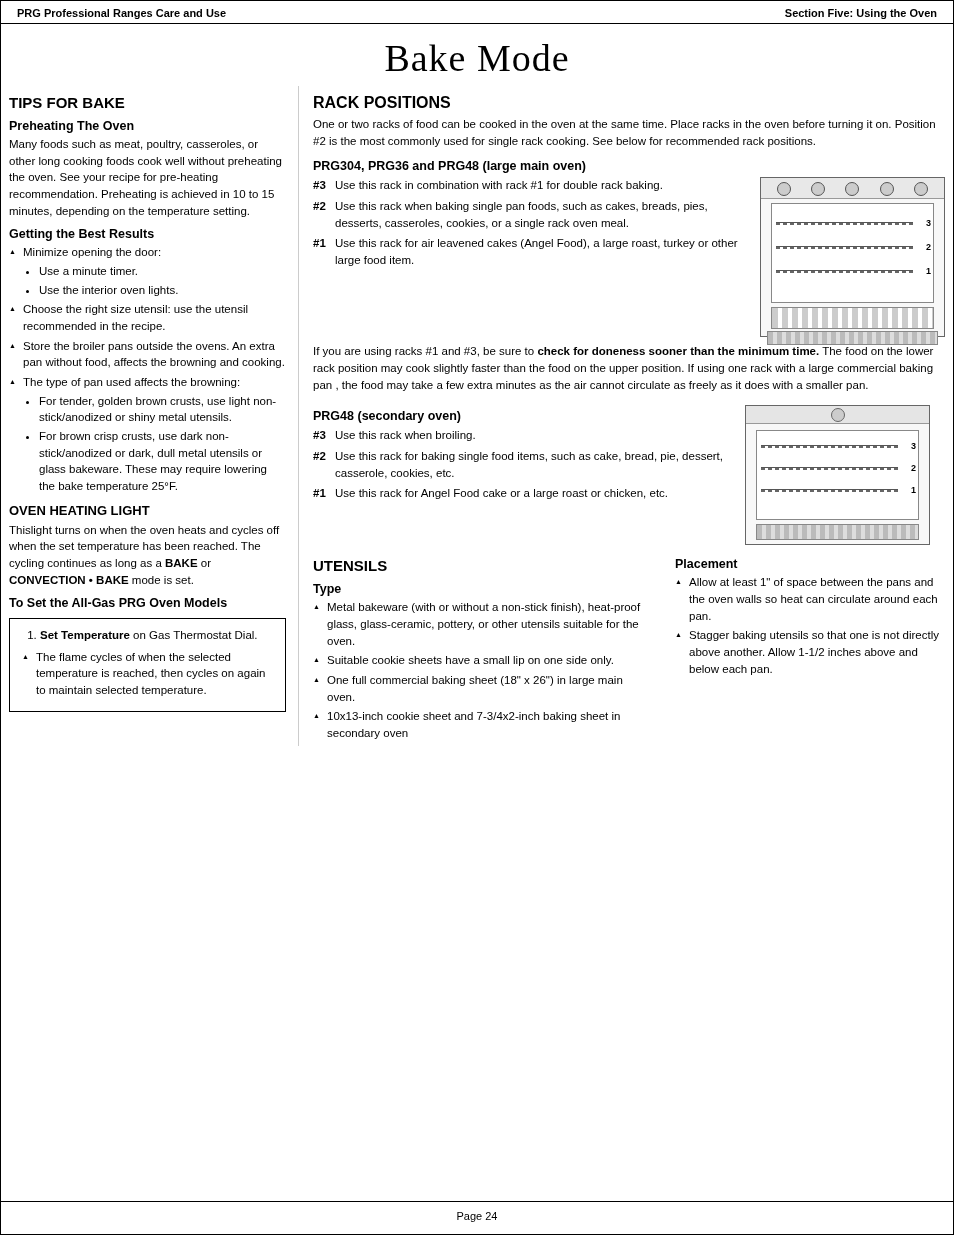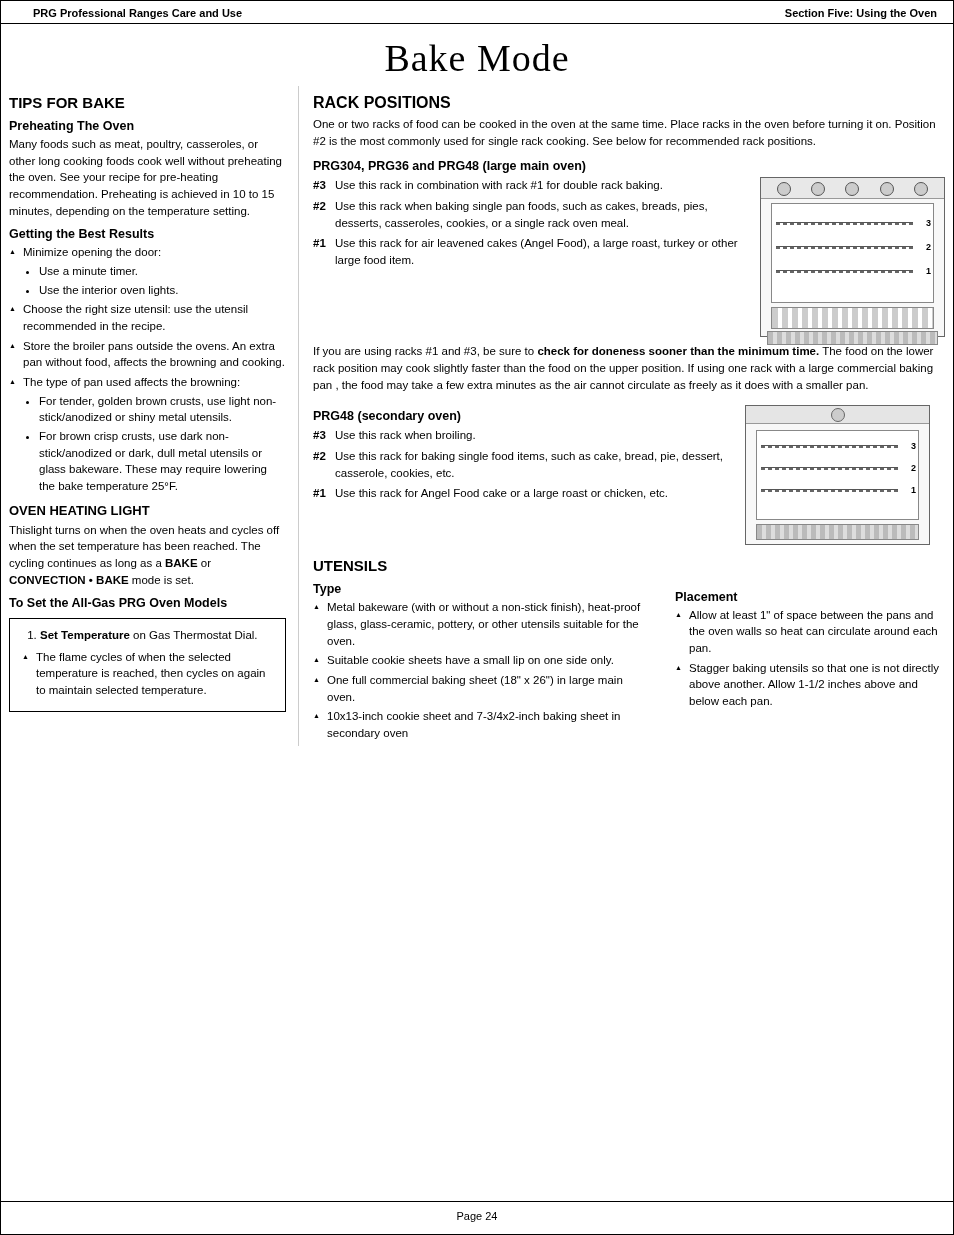--- a/index.html
+++ b/index.html
@@ -14,21 +14,21 @@
     .page-wrapper {
       width: 954px;
       min-height: 1235px;
       padding: 0;
       position: relative;
       border: 1px solid #000;
     }
     .page-header {
       display: flex;
       justify-content: space-between;
-      padding: 6px 16px 4px 32px;
+      padding: 6px 16px 4px 16px;
       border-bottom: 1px solid #000;
       font-size: 11px;
       font-weight: bold;
     }
     .page-footer {
       text-align: center;
       padding: 8px;
       font-size: 11px;
       border-top: 1px solid #000;
       position: absolute;
@@ -252,21 +252,20 @@
       background: #ccc;
       position: absolute;
       top: 2px;
       left: 50%;
       transform: translateX(-50%);
     }
     .right-bottom-cols {
       display: flex;
       gap: 32px;
       margin-top: 4px;
-      align-items: center;
     }
     .utensils-left {
       flex: 1;
     }
     .placement-right {
       width: 270px;
       min-width: 270px;
     }
   </style>
 </head>

